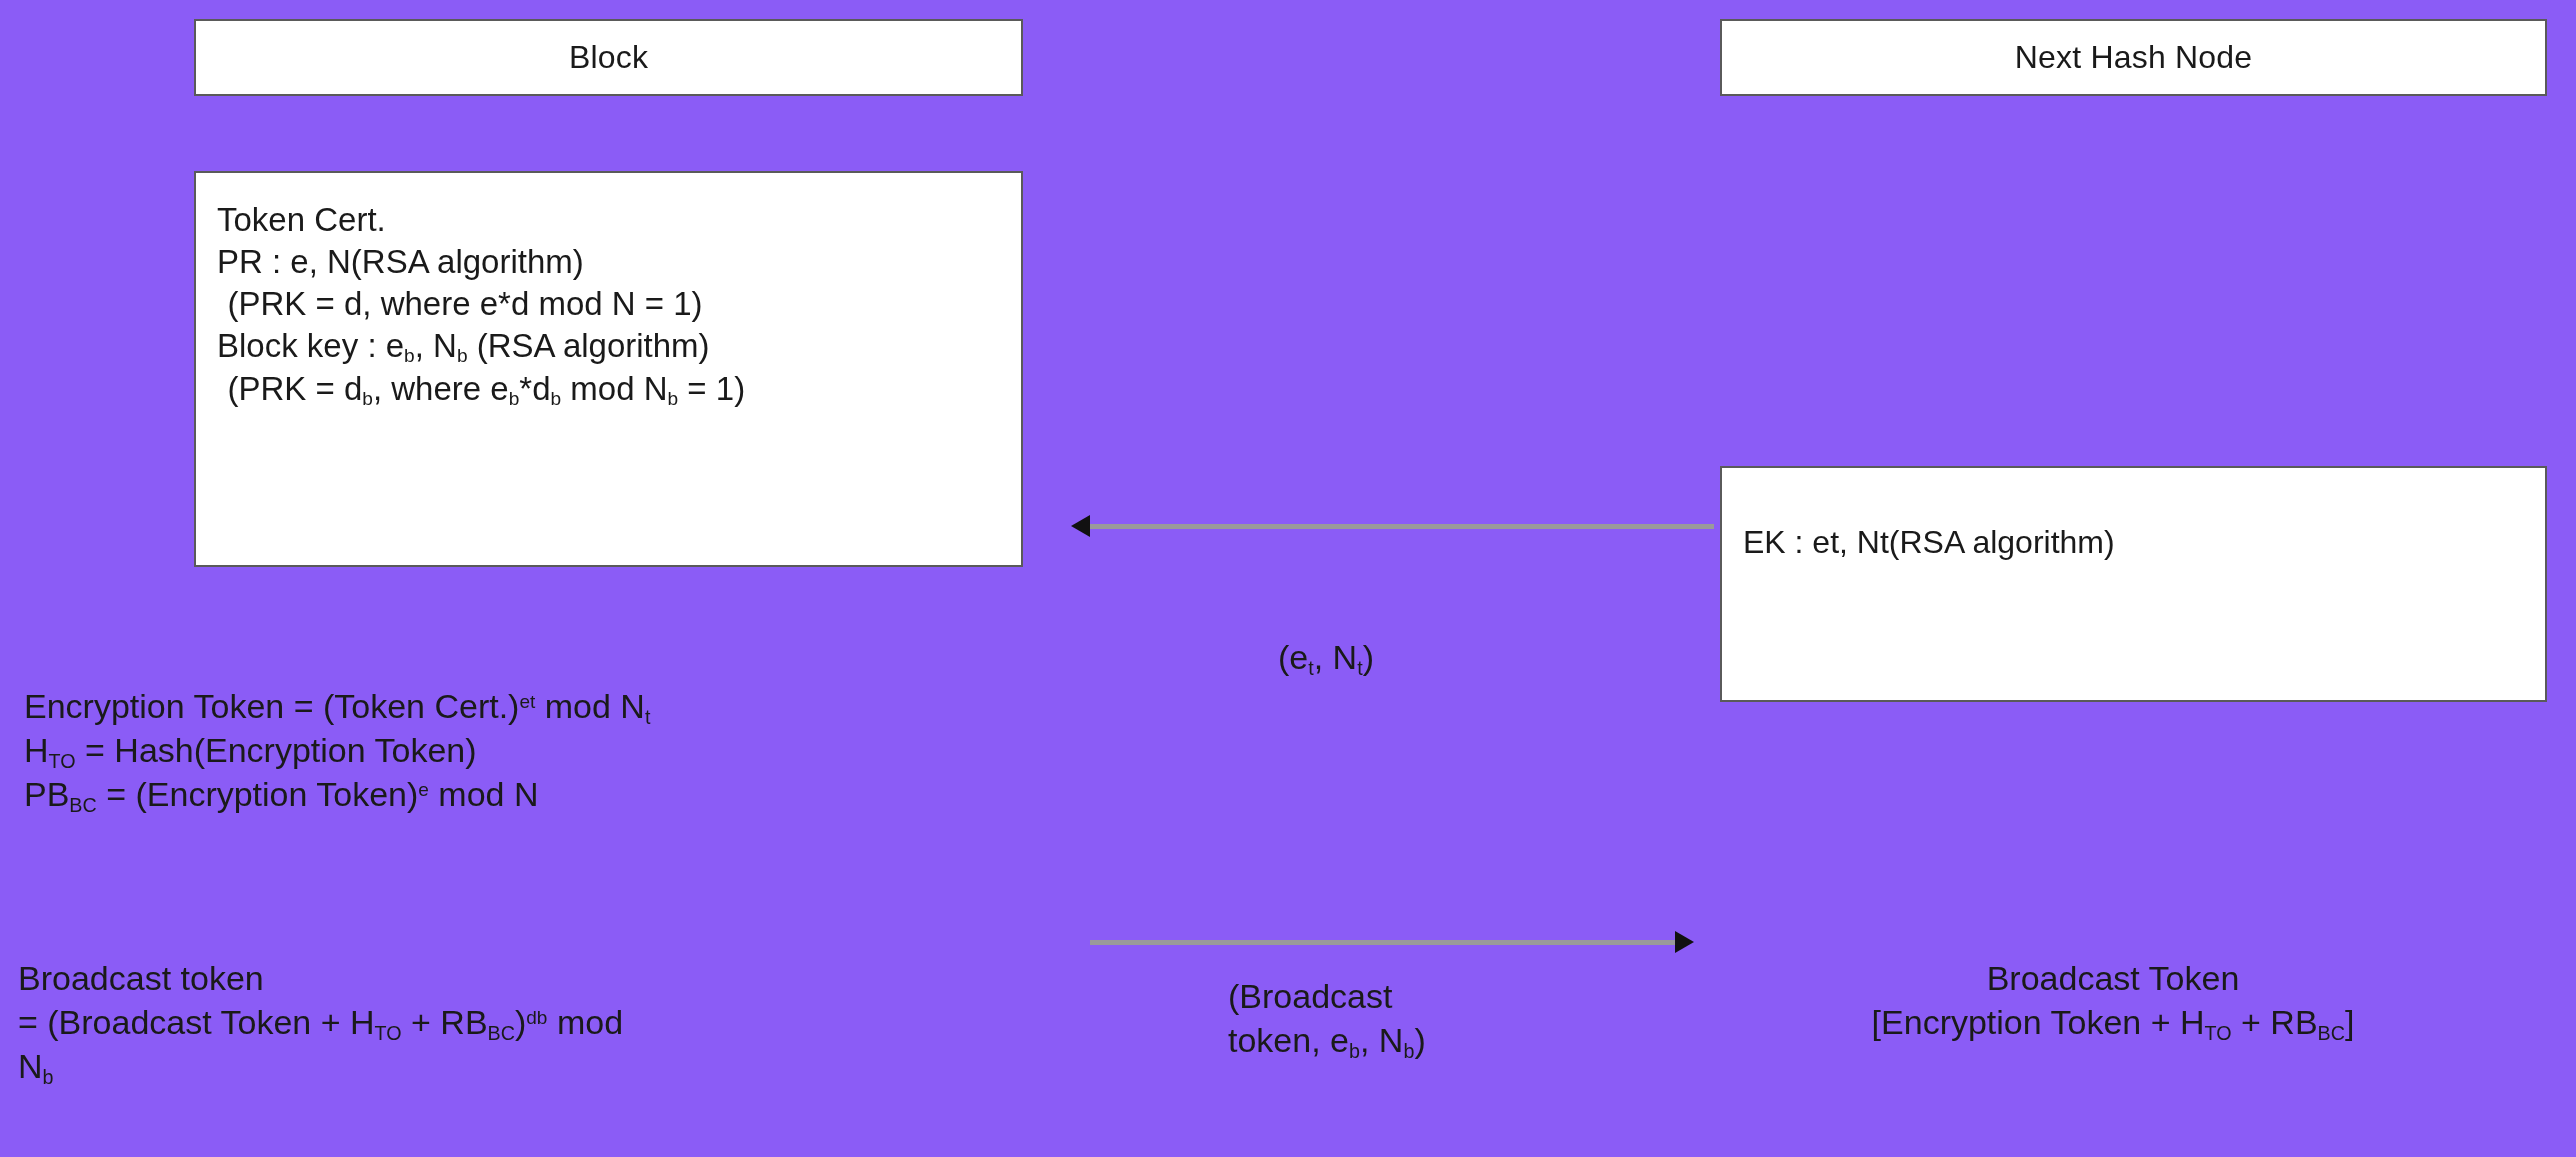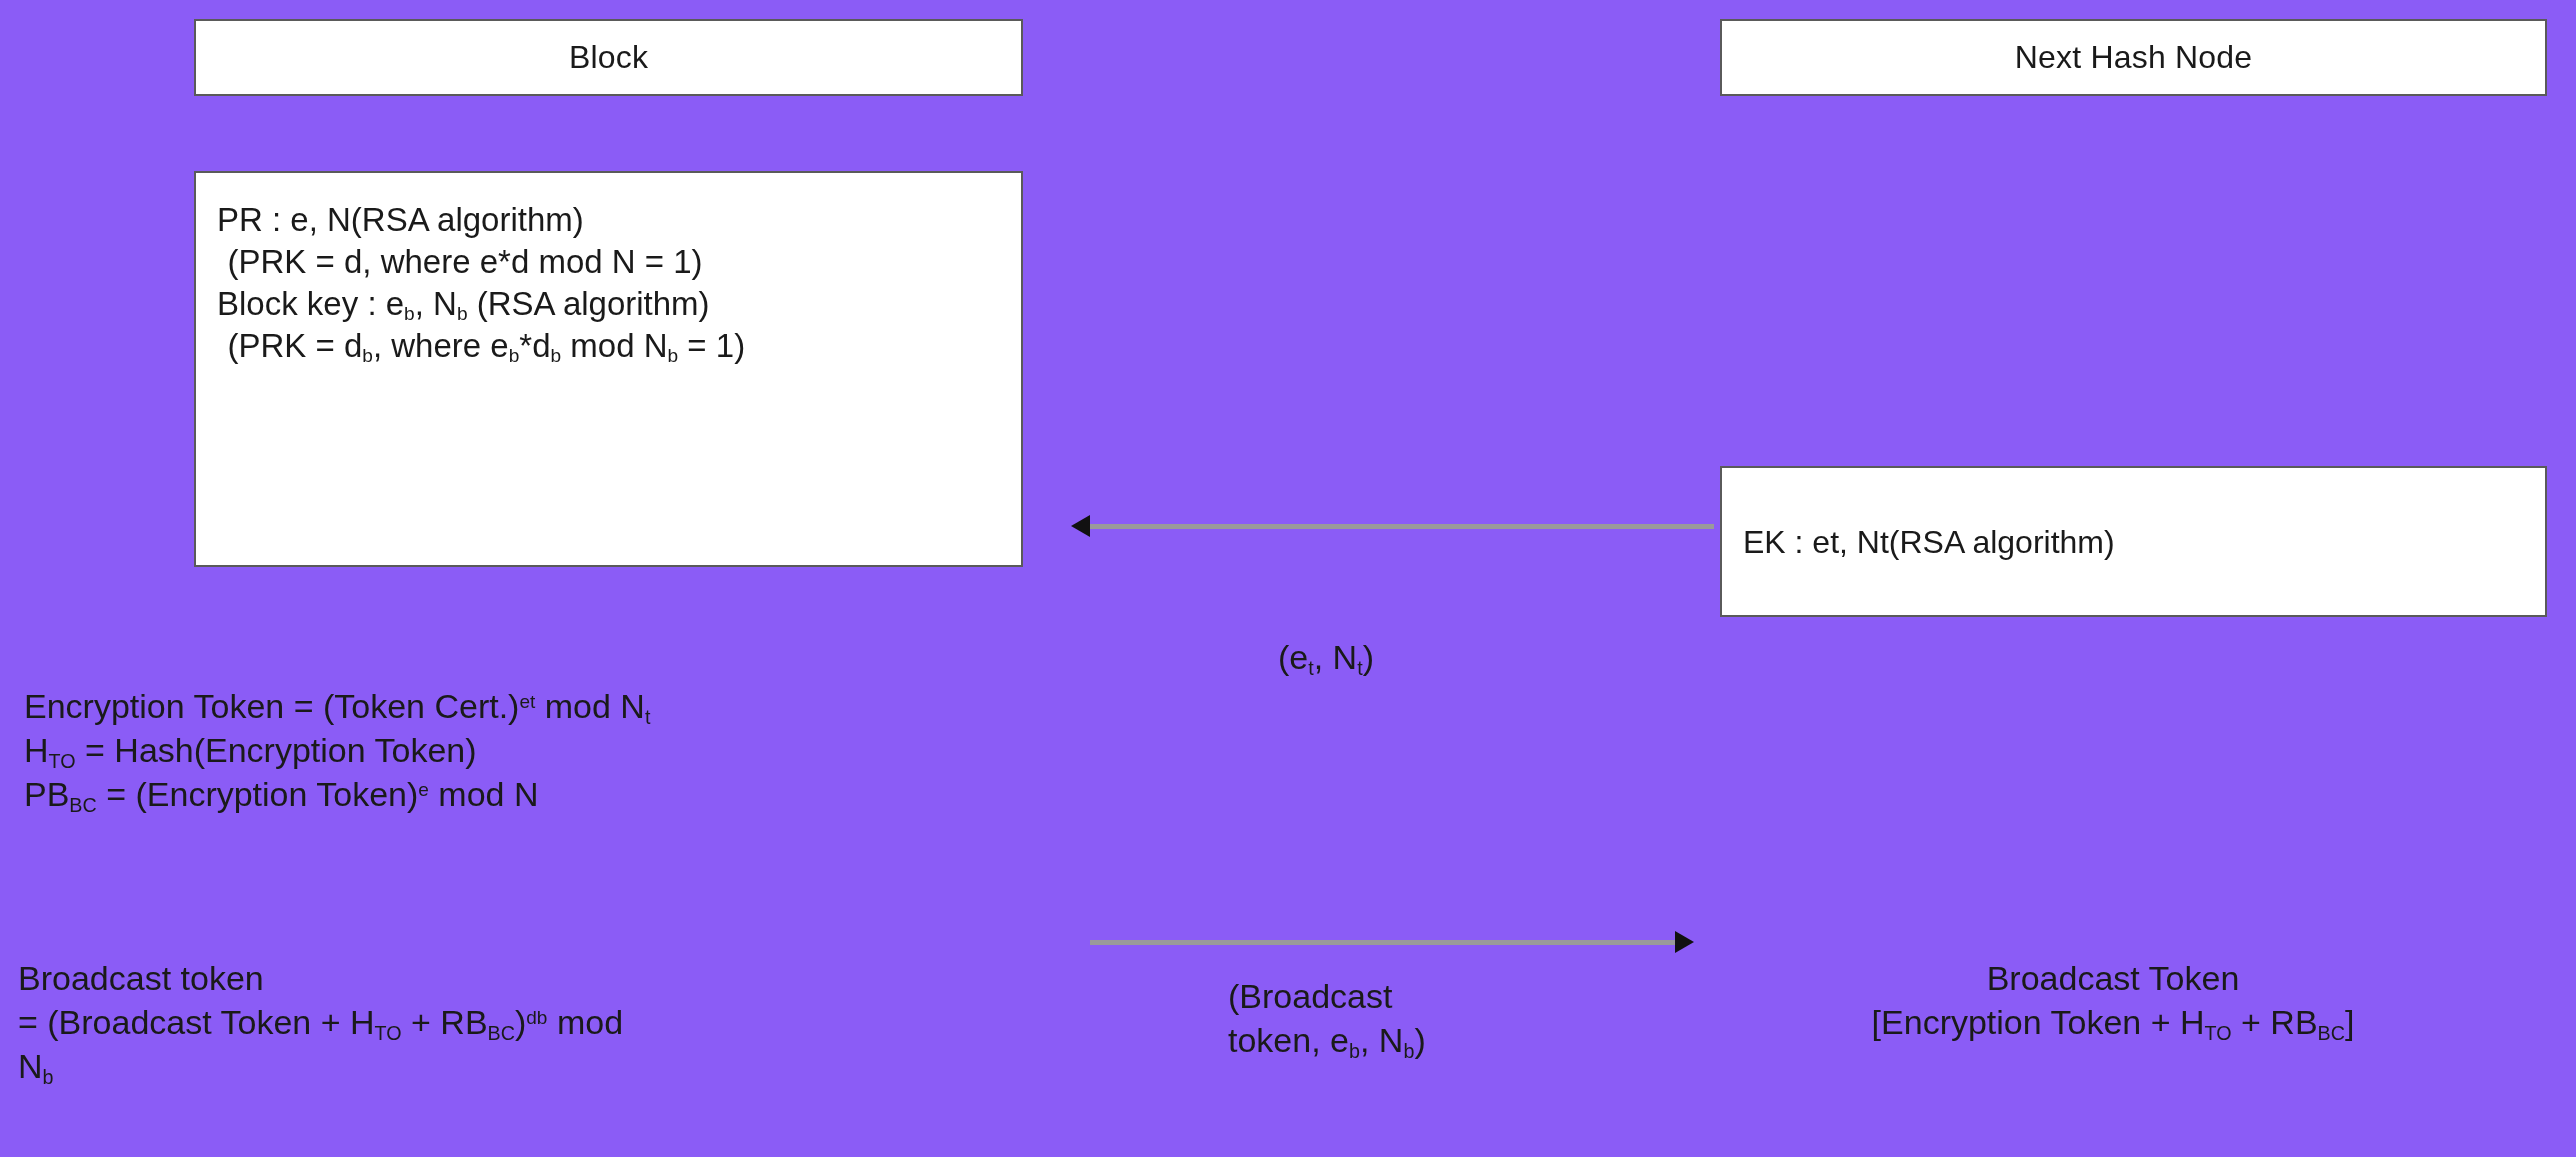--- a/index.html
+++ b/index.html
@@ -112,35 +112,36 @@
 <body>
 
 <div id="canvas">
 
   <div class="box box-title" style="left:194px; top:19px; width:829px; height:77px;">
     <span>Block</span>
   </div>
 
   <div class="box box-body" style="left:194px; top:171px; width:829px; height:396px;">
 
+    <div class="line">Token Cert.</div>
 
     <div class="line">PR : e, N(RSA algorithm)</div>
 
     <div class="line indent">(PRK = d, where e*d mod N = 1)</div>
 
     <div class="line"><span>Block key : e</span><sub>b</sub><span>, N</span><sub>b</sub><span> (RSA algorithm)</span></div>
 
     <div class="line indent"><span>(PRK = d</span><sub>b</sub><span>, where e</span><sub>b</sub><span>*d</span><sub>b</sub><span> mod N</span><sub>b</sub><span> = 1)</span></div>
   </div>
 
   <div class="box box-title" style="left:1720px; top:19px; width:827px; height:77px;">
     <span>Next Hash Node</span>
   </div>
 
-  <div class="box" style="left:1720px; top:466px; width:827px; height:151px; padding:54px 18px 8px 21px;">
+  <div class="box" style="left:1720px; top:466px; width:827px; height:236px; padding:54px 18px 8px 21px;">
     <div class="line sm">EK : et, Nt(RSA algorithm)</div>
   </div>
 
   <div class="arrow" style="left:1090px; top:524px; width:624px;"></div>
   <div class="arrowhead left" style="left:1071px; top:515px;"></div>
 
   <div class="arrow-label" style="left:1278px; top:635px;"><span>(e</span><sub>t</sub><span>, N</span><sub>t</sub><span>)</span></div>
 
   <div class="arrow" style="left:1090px; top:940px; width:586px;"></div>
   <div class="arrowhead right" style="left:1675px; top:931px;"></div>

